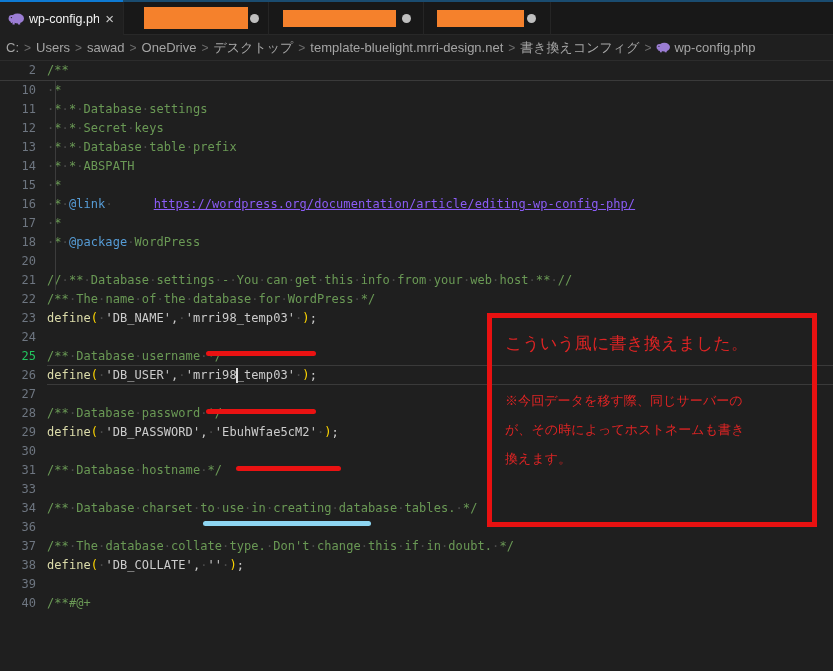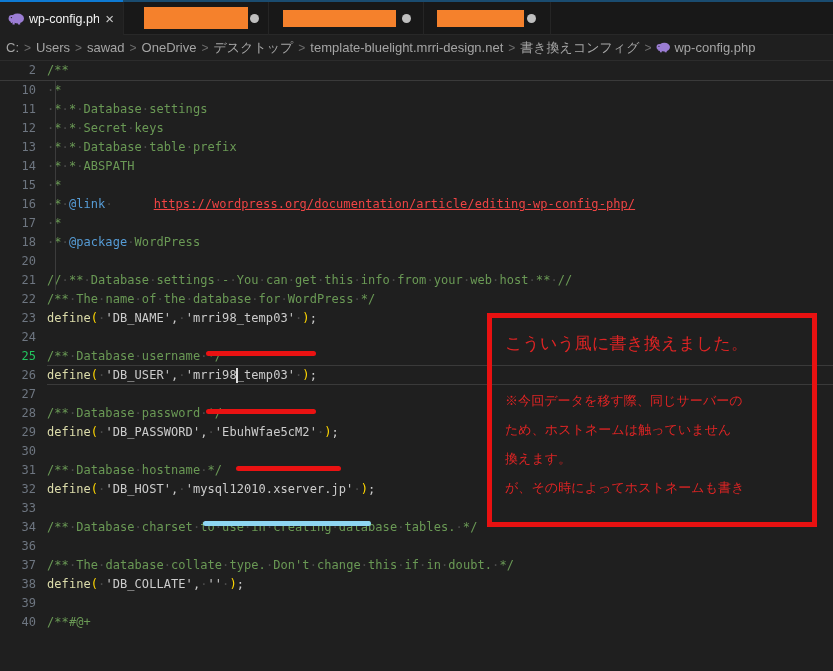--- a/index.html
+++ b/index.html
@@ -39,21 +39,21 @@
   .editor { position:relative; height:610px; background:#1f1f1f;
             font-family:"DejaVu Sans Mono","Liberation Mono",monospace;
             font-size:12px; letter-spacing:0.07px; line-height:19px; color:#cccccc; }
   .sticky { height:20px; border-bottom:1px solid #3a3a3a; background:#1f1f1f; }
   .line { display:flex; height:19px; }
   .gutter { width:47px; flex:none; text-align:right; padding-right:11px; color:#6e7681; }
   .line.active .gutter { color:#22c55e; }
   .text { white-space:pre; flex:1; }
   .tk.cmt { color:#6a9955; }
   .tk.tag { color:#569cd6; }
-  .tk.lnk { color:#ef4444; text-decoration:underline;padding-left:41px; }
+  .tk.lnk { color:#8b5cf6; text-decoration:underline;padding-left:41px; }
   .tk.fn  { color:#dcdcaa; }
   .tk.br  { color:#ffd700; }
   .tk.pl  { color:#cccccc; }
   .ws { color:#4b4b4b; }
 
   
   .indent-guide { position:absolute; left:55px; top:20px; width:1px; height:209px; background:#3c3c3c; z-index:1; }
   .linehl { position:absolute; left:47px; right:0; top:304px; height:20px;
             border-top:1px solid #3a3a3a; border-bottom:1px solid #3a3a3a; z-index:2; pointer-events:none; }
   .cursor { position:absolute; left:236px; top:307px; width:2px; height:15px; background:#dcdcdc; z-index:4; }
@@ -218,24 +218,20 @@
         </div>
         <div class="line">
           <span class="gutter">30</span>
           <span class="text"></span>
         </div>
         <div class="line">
           <span class="gutter">31</span>
           <span class="text"><span class="tk cmt">/**<span class="ws">·</span>Database<span class="ws">·</span>hostname<span class="ws">·</span>*/</span></span>
         </div>
         <div class="line">
-          <span class="gutter">32</span>
-          <span class="text"><span class="tk fn">define</span><span class="tk br">(</span><span class="tk pl"><span class="ws">·</span></span><span class="tk str">'DB_HOST'</span><span class="tk pl">,<span class="ws">·</span></span><span class="tk str">'mysql12010.xserver.jp'</span><span class="tk pl"><span class="ws">·</span></span><span class="tk br">)</span><span class="tk pl">;</span></span>
-        </div>
-        <div class="line">
           <span class="gutter">33</span>
           <span class="text"></span>
         </div>
         <div class="line">
           <span class="gutter">34</span>
           <span class="text"><span class="tk cmt">/**<span class="ws">·</span>Database<span class="ws">·</span>charset<span class="ws">·</span>to<span class="ws">·</span>use<span class="ws">·</span>in<span class="ws">·</span>creating<span class="ws">·</span>database<span class="ws">·</span>tables.<span class="ws">·</span>*/</span></span>
         </div>
         <div class="line">
           <span class="gutter">36</span>
           <span class="text"></span>
@@ -264,19 +260,18 @@
 
     <div class="u red" id="u-dbname"></div>
     <div class="u red" id="u-dbuser"></div>
     <div class="u red" id="u-dbpass"></div>
     <div class="u blue" id="u-dbhost"></div>
 
     <div class="annbox">
       <div class="ann-heading">こういう風に書き換えました。</div>
       <div class="ann-body">
           <div>※今回データを移す際、同じサーバーの</div>
-          <div>ため、ホストネームは触っていません</div>
+          <div>が、その時によってホストネームも書き</div>
           <div>換えます。</div>
-          <div>が、その時によってホストネームも書き</div>
         </div>
     </div>
   </div>
 </div>
 
 </body></html>

